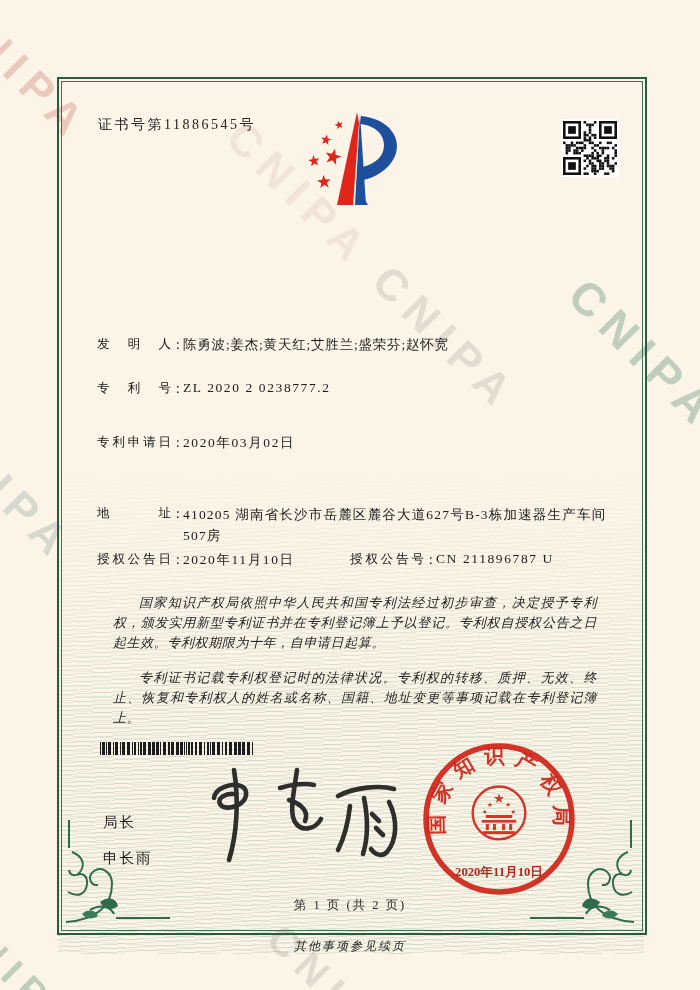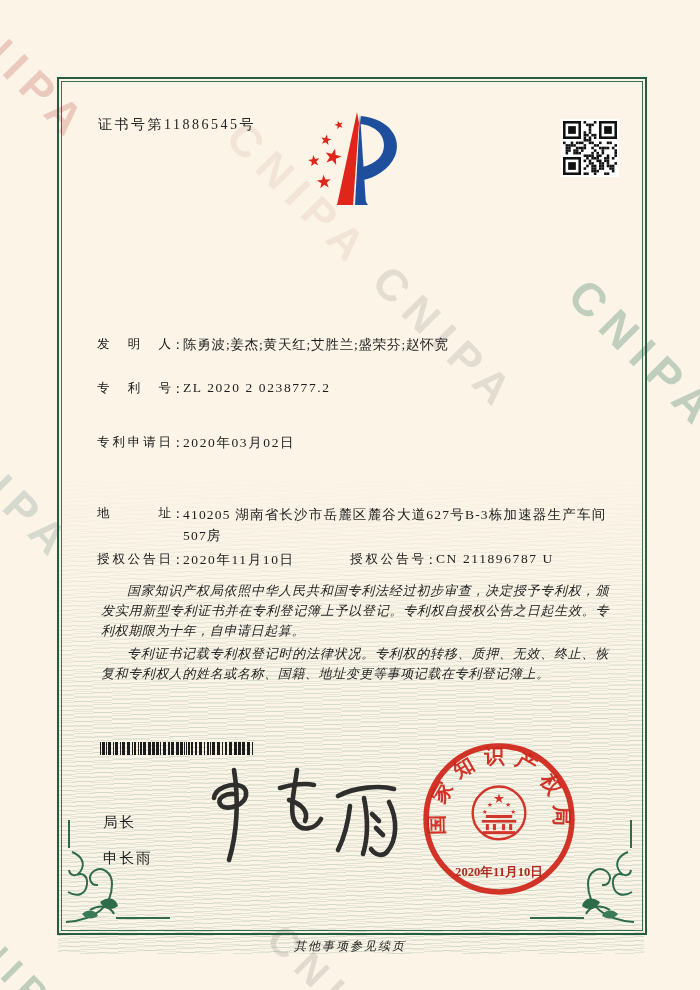--- a/index.html
+++ b/index.html
@@ -52,21 +52,21 @@
   .fvalue-wrap{display:inline-block;width:424px;white-space:normal;line-height:1.55;
     letter-spacing:1.2px;vertical-align:top;}
   .fvalue-fixed{display:inline-block;width:167px;letter-spacing:1.6px;vertical-align:top;}
   .row-name{top:295px;}  .row-inv{top:336px;}   .row-pno{top:380px;}
   .row-fdate{top:434px;} .row-holder{top:465px;}.row-addr{top:505px;}
   .row-grant{top:551px;}
   
   .bodytext{position:absolute;left:97px;top:577px;width:516px;
     font-size:13px;line-height:19.8px;color:#242424;text-align:justify;
     font-style:italic;}
-  .bodytext p{margin:4px;text-indent:2em;letter-spacing:0.6px;}
+  .bodytext p{margin:16px;text-indent:2em;letter-spacing:0.6px;}
   
   .barcode{position:absolute;left:100px;top:742px;width:158px;height:13px;font-size:0;}
   .barcode i{display:inline-block;height:100%;background:#1c1c1c;}
   .signoff{position:absolute;left:103px;top:804px;
     font-family:"Liberation Sans","DejaVu Sans",sans-serif;
     font-size:14.5px;color:#202020;letter-spacing:2px;line-height:36px;}
   .signature{position:absolute;left:192px;top:760px;width:218px;height:108px;}
   .seal{position:absolute;left:420px;top:740px;width:158px;height:158px;}
   .page-num{position:absolute;left:57px;width:586px;top:897px;text-align:center;
     font-size:12.5px;letter-spacing:2px;color:#2a2a2a;}
@@ -330,15 +330,16 @@
       <rect x="-17" y="7" width="34" height="2.6"></rect>
       <rect x="-13" y="11" width="3" height="6"></rect>
       <rect x="-6" y="11" width="3" height="6"></rect>
       <rect x="3" y="11" width="3" height="6"></rect>
       <rect x="10" y="11" width="3" height="6"></rect>
       <rect x="-16" y="18" width="32" height="3"></rect>
     </g>
     <text x="78" y="134" text-anchor="middle" font-size="12.5" fill="#b02a20" font-weight="700" font-family="Liberation Serif, DejaVu Serif, serif">2020年11月10日</text>
   </svg>
 
+  <div class="page-num">第 1 页 (共 2 页)</div>
   <div class="continuation">其他事项参见续页</div>
 
 </div>
 
 </body></html>

